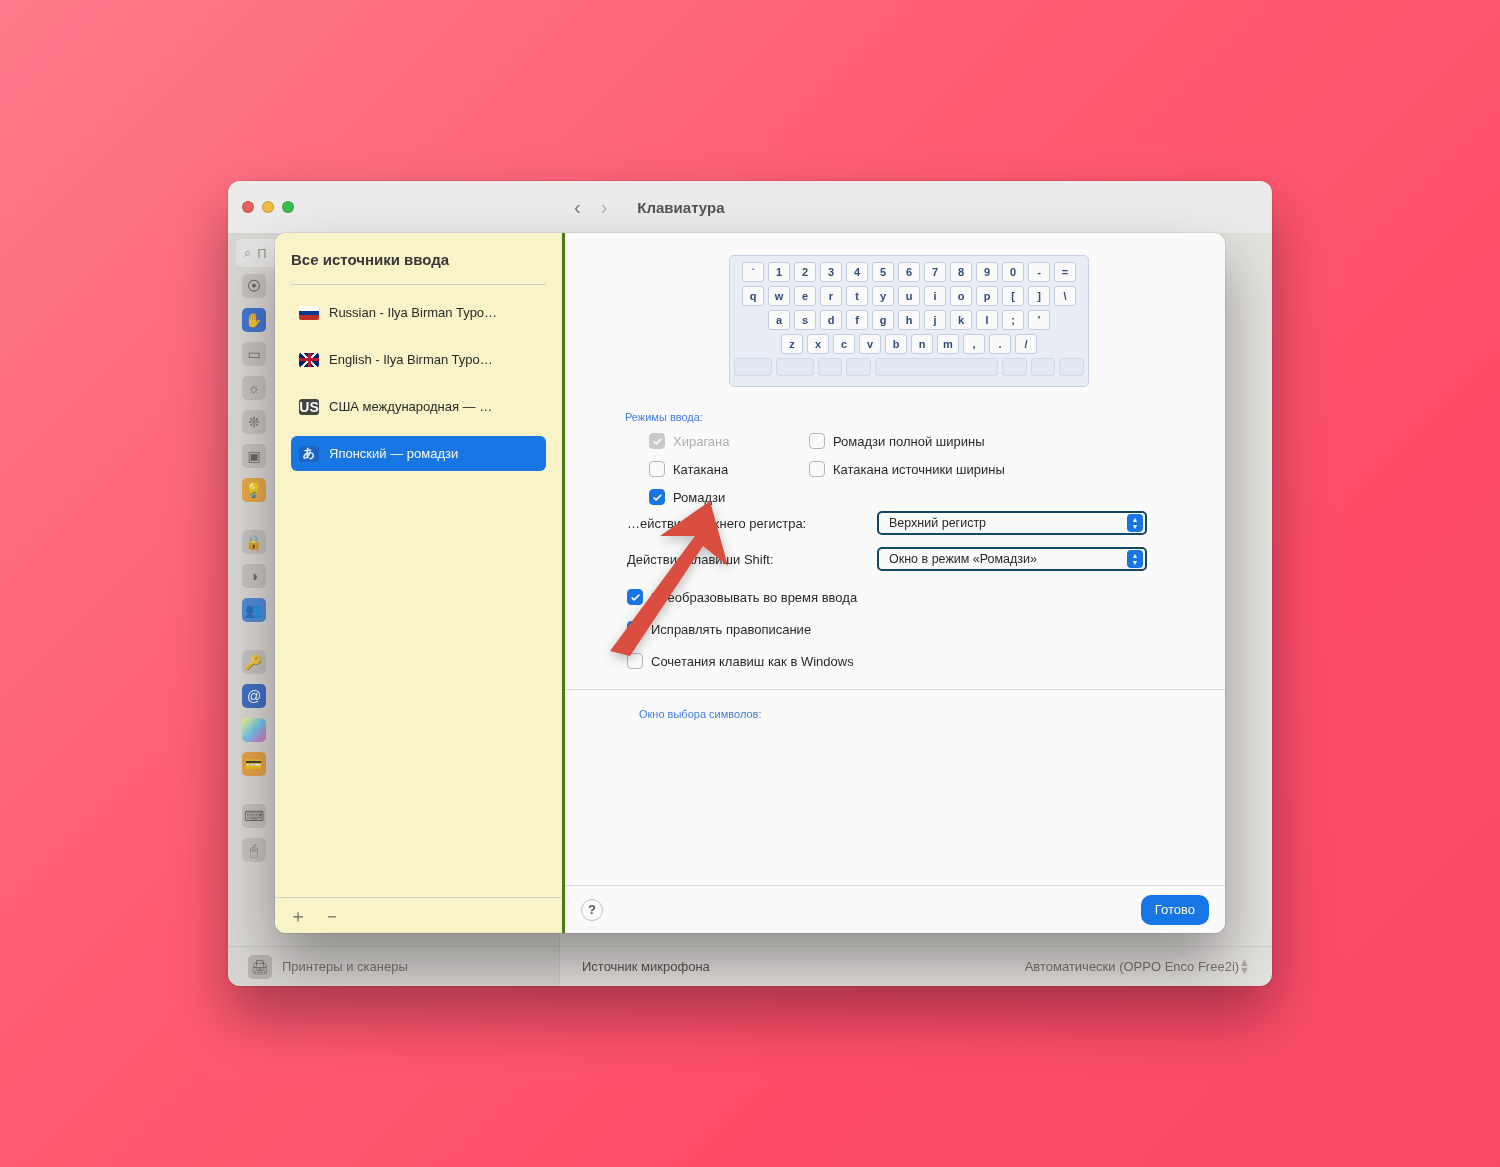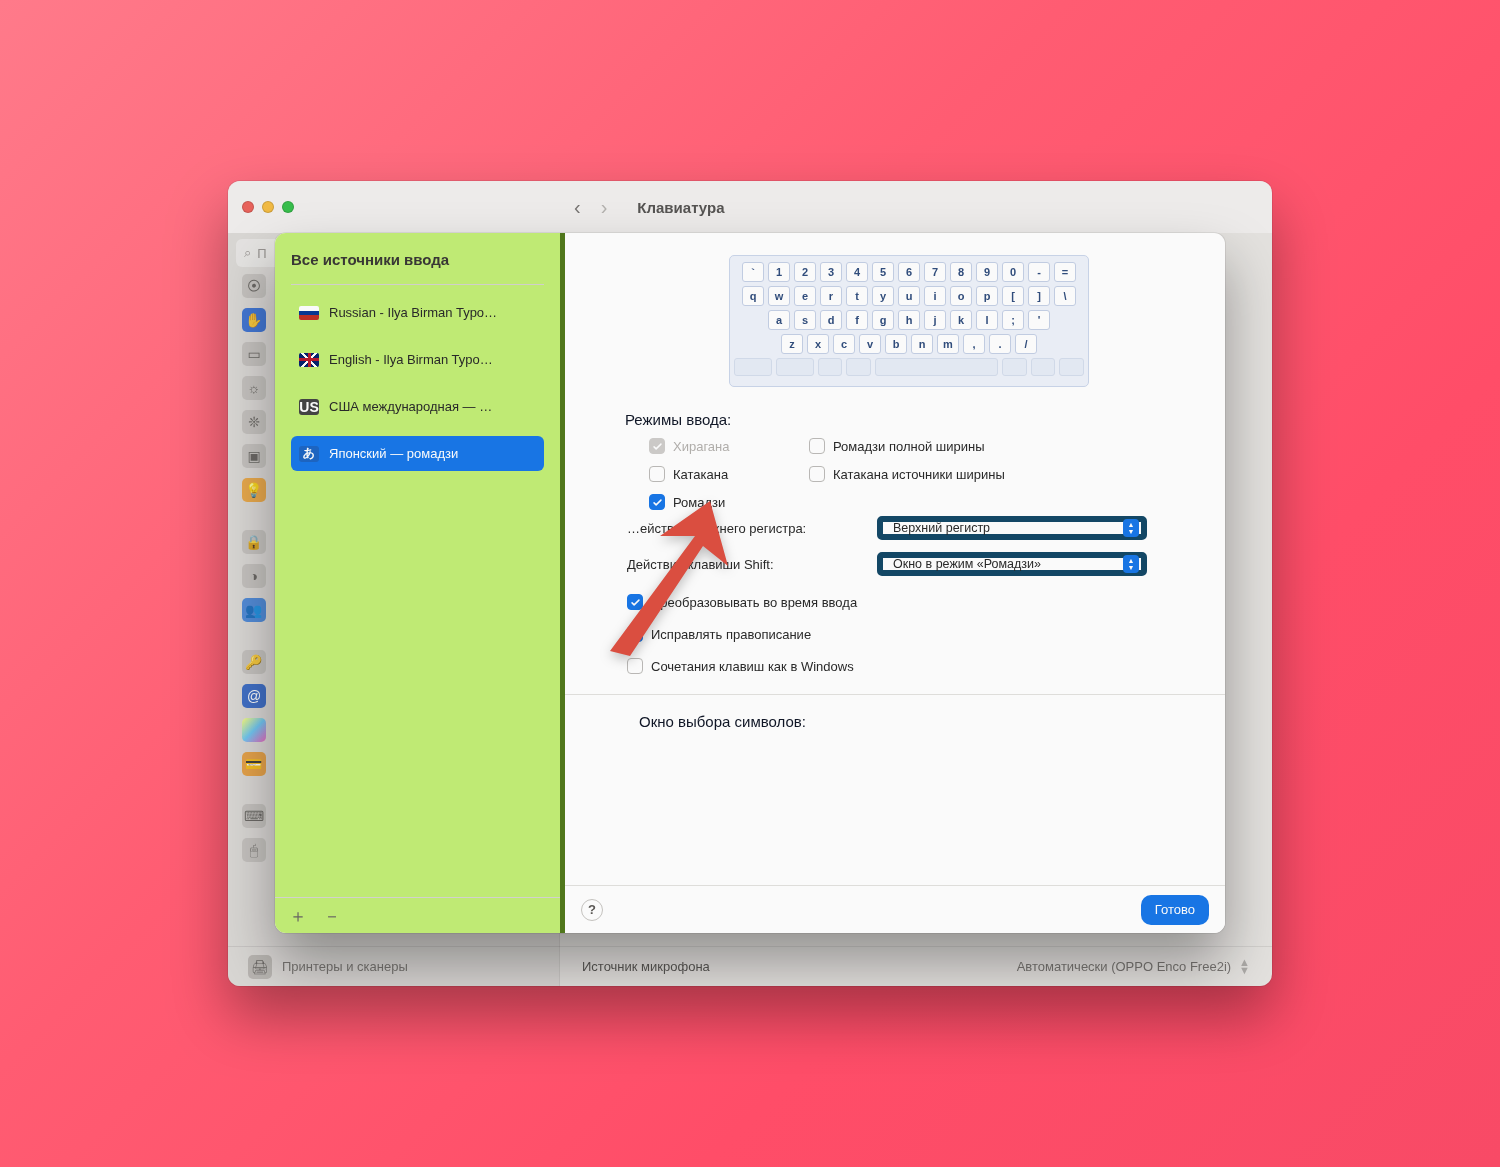--- a/index.html
+++ b/index.html
@@ -50,32 +50,32 @@
     position:absolute; bottom:0; left:0; right:0; height:40px;
     display:flex; align-items:center; padding:0 18px 0 20px; color:#7b7774;
     border-top:1px solid rgba(0,0,0,.08);
   }
   .bg-printers-row .bg-icon { background:#bcb8b4; }
   .mic-row {
     position:absolute; bottom:0; left:332px; right:0; height:40px;
     display:flex; align-items:center; justify-content:space-between; padding:0 22px;
     color:#5b5855; font-size:13px;
   }
-  .mic-right { color:#7b7774; display:flex; align-items:center; gap:8px; font-size:13px;justify-content:center; }
+  .mic-right { color:#7b7774; display:flex; align-items:center; font-size:13px;justify-content:center; }
   .stepper { color:#b0adaa; font-size:11px; line-height:8px; }
 
   
   .sheet {
     position: absolute; top: 52px; left:50%; transform: translateX(-50%);
     width: 950px; height: 700px; background: #fff; border-radius: 11px;
     box-shadow: 0 30px 55px rgba(0,0,0,.35), 0 0 0 1px rgba(0,0,0,.07);
     display: flex; overflow:hidden;
   }
   .sheet-sidebar {
-    width: 290px; background:#bef264; border-right:5px solid #4d7c0f;
+    width: 290px; background:#fef9c3; border-right:3px solid #4d7c0f;
     display:flex; flex-direction:column;
   }
   .sheet-side-top { padding: 18px 16px 0 16px; flex:1; }
   .sheet-side-title { font-size:15px; font-weight:700; color:#3a3836; }
   .sheet-side-hr { height:1px; background:#d5d2cf; margin:16px 0 10px; }
   .src-list { display:flex; flex-direction:column; gap:12px; }
   .src-item {
     display:flex; align-items:center; gap:10px; height:35px; padding:0 8px;
     border-radius:6px; font-size:13px; color:#2a2a2a; cursor:default;
     white-space:nowrap; overflow:hidden; text-overflow:ellipsis;
@@ -108,37 +108,37 @@
     width: 360px; margin: 0 auto 24px; background:#edf2fb; border:1px solid #c9d6ee;
     border-radius:5px; padding:6px 4px 10px;
   }
   .kb-row { display:flex; justify-content:center; gap:4px; margin-bottom:4px; }
   .key {
     min-width:22px; height:20px; border-radius:3px; background:#fff; border:1px solid #c3d0ea;
     font-size:11px; font-weight:600; color:#2d4f87; display:flex;align-items:center;justify-content:center;
   }
   .spacebar-row{display:flex;gap:4px;justify-content:center}
   .spacebar-row .sp{background:#e6edf9;border:1px solid #d3deef;height:18px;border-radius:3px}
-  .section-label { font-size:15px; color:#0f172a; margin-bottom:10px; }
+  .section-label { font-size:11px; color:#3b82f6; margin-bottom:10px; }
   .modes-grid { display:grid; grid-template-columns: 150px 290px; column-gap:10px; row-gap:12px;
                 margin-left:24px; margin-bottom:6px; }
   .cb-row { display:flex; align-items:center; gap:8px; font-size:13px; color:#2a2a2a; }
   .cb {
     width:16px; height:16px; border-radius:4px; border:1px solid #bdbbb8; background:#fff;
     display:flex;align-items:center;justify-content:center; flex:0 0 16px;
   }
   .cb.checked { background:#0a7aff; border-color:#0a7aff; color:#fff; }
   .cb.checked.disabled { background:#cfcdcb; border-color:#cfcdcb; color:#fff; }
   .cb svg{ width:11px;height:11px; display:none; }
   .cb.checked svg{ display:block; }
   .disabled-text { color:#b4b1ad; }
   .form-row { display:flex; align-items:center; margin: 0 0 12px 2px; }
   .form-row .fl { width:250px; font-size:13px; color:#2a2a2a; }
   .select {
-    flex:1; max-width:270px; height:24px; background:#fff; border:6px solid #0c4a6e; border-radius:5px;
+    flex:1; max-width:270px; height:24px; background:#fff; border:2px solid #0c4a6e; border-radius:5px;
     display:flex; align-items:center; justify-content:space-between; padding:0 2px 0 10px;
     font-size:12.5px; color:#2a2a2a;
   }
   .sel-arrows {
     width:16px; height:18px; border-radius:4px; background:#0a7aff; color:#fff;
     display:flex;flex-direction:column;align-items:center;justify-content:center;font-size:7px;line-height:7px;
   }
   .checks-col { display:flex; flex-direction:column; gap:16px; margin: 18px 0 20px 2px; }
   .thin-hr{ height:1px; background:#e3e1de; margin: 20px -32px 18px -60px; }
   .symbols-label{ margin-left:14px; }

